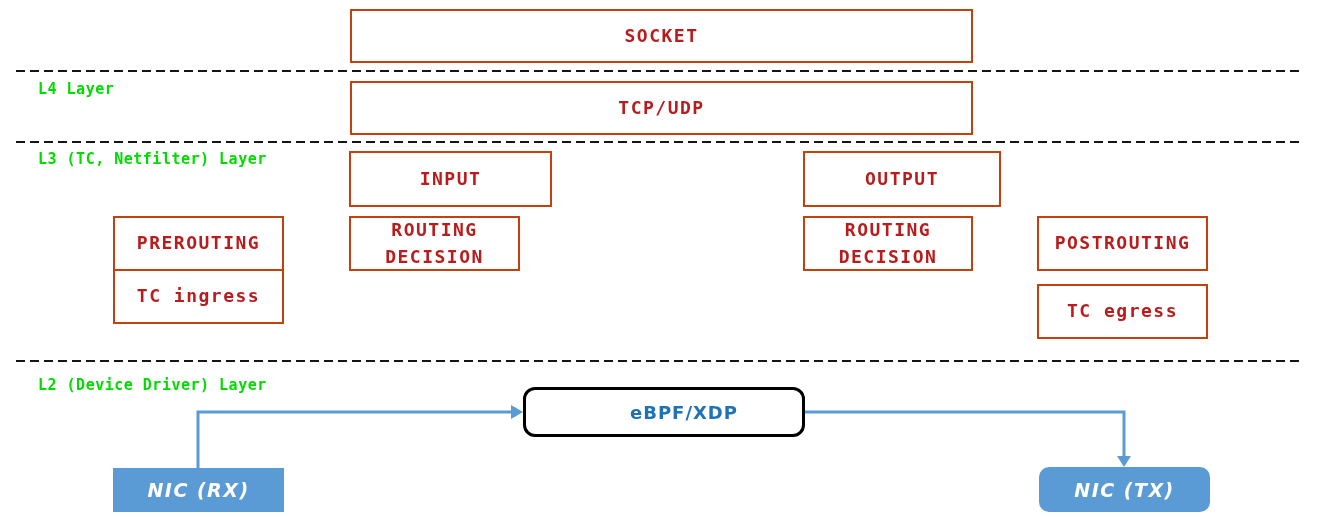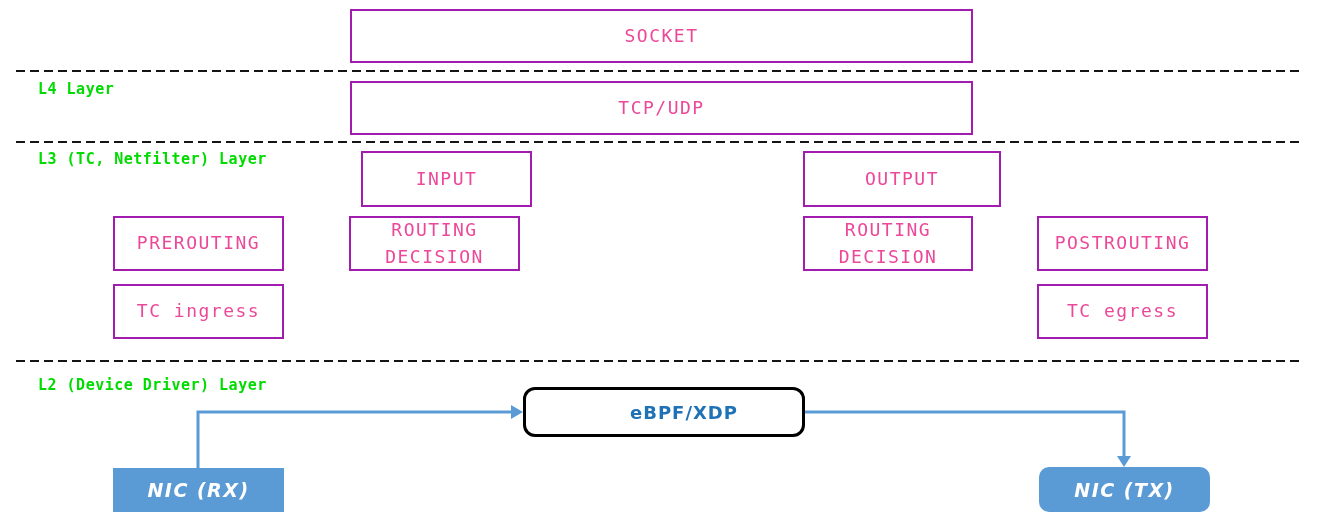--- a/index.html
+++ b/index.html
@@ -10,50 +10,50 @@
   .dash {
     position:absolute; left:16px; width:1287px; height:2px;
     background:repeating-linear-gradient(90deg,#141414 0 9px,transparent 9px 14px);
   }
   .layer-label {
     position:absolute; color:#00db00; font-weight:bold; font-size:15px;
     letter-spacing:0.5px; white-space:pre;margin-left:10px;
   }
   .nbox {
     position:absolute; box-sizing:border-box; background:#ffffff;
-    border:2px solid #a21caf; display:flex; align-items:center; justify-content:center;
-    text-align:center; font-weight:normal; font-size:18px; letter-spacing:1.5px;
-    color:#ec4899; line-height:1.45; padding:0 2px;
+    border:2px solid #c2410c; display:flex; align-items:center; justify-content:center;
+    text-align:center; font-weight:bold; font-size:18px; letter-spacing:1.5px;
+    color:#b91c1c; line-height:1.45; padding:0 2px;
   }
   .ebpf-box {
     position:absolute; box-sizing:border-box; background:#ffffff;
     border:3px solid #000000; border-radius:12px;
     display:flex; align-items:center; justify-content:center;
     font-family:"DejaVu Sans","Liberation Sans",sans-serif;
     font-weight:bold; font-size:18px; letter-spacing:1px; color:#1f72b6;padding-left:40px;
   }
   .nic-box {
     position:absolute; box-sizing:border-box; background:#5b9bd5; color:#ffffff;
     display:flex; align-items:center; justify-content:center;
     font-family:"DejaVu Sans","Liberation Sans",sans-serif;
     font-weight:bold; font-size:19px; letter-spacing:1.5px;font-style:italic;
   }
   .arrows { position:absolute; left:0; top:0; width:1338px; height:518px; pointer-events:none; }
 
   
   #socket      { left:350px;  top:9px;   width:623px; height:54px; }
   #tcpudp      { left:350px;  top:81px;  width:623px; height:54px; }
-  #input       { left:361px;  top:151px; width:171px; height:56px; }
+  #input       { left:349px;  top:151px; width:203px; height:56px; }
   #output      { left:803px;  top:151px; width:198px; height:56px; }
   #prerouting  { left:113px;  top:216px; width:171px; height:55px; }
   #rd-left     { left:349px;  top:216px; width:171px; height:55px; }
   #forward     { left:576px;  top:216px; width:171px; height:55px; }
   #rd-right    { left:803px;  top:216px; width:170px; height:55px; }
   #postrouting { left:1037px; top:216px; width:171px; height:55px; }
-  #tc-ingress  { left:113px;  top:284px; width:171px; height:55px; }
+  #tc-ingress  { left:113px;  top:269px; width:171px; height:55px; }
   #tc-egress   { left:1037px; top:284px; width:171px; height:55px; }
   #ebpf        { left:523px;  top:387px; width:282px; height:50px; }
   #nic-rx      { left:113px;  top:468px; width:171px; height:44px; }
   #nic-tx      { left:1039px; top:467px; width:171px; height:45px;border-radius:10px; }
   #dash1 { top:70px; }
   #dash2 { top:141px; }
   #dash3 { top:360px; }
   #label-l4 { left:28px; top:80px; }
   #label-l3 { left:28px; top:150px; }
   #label-l2 { left:28px; top:376px; }

